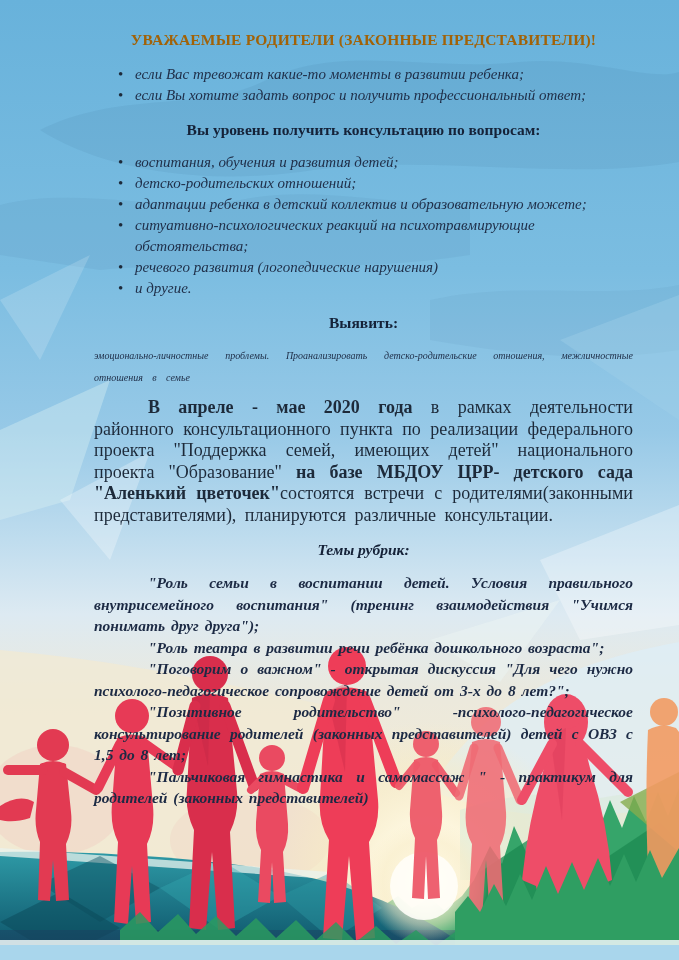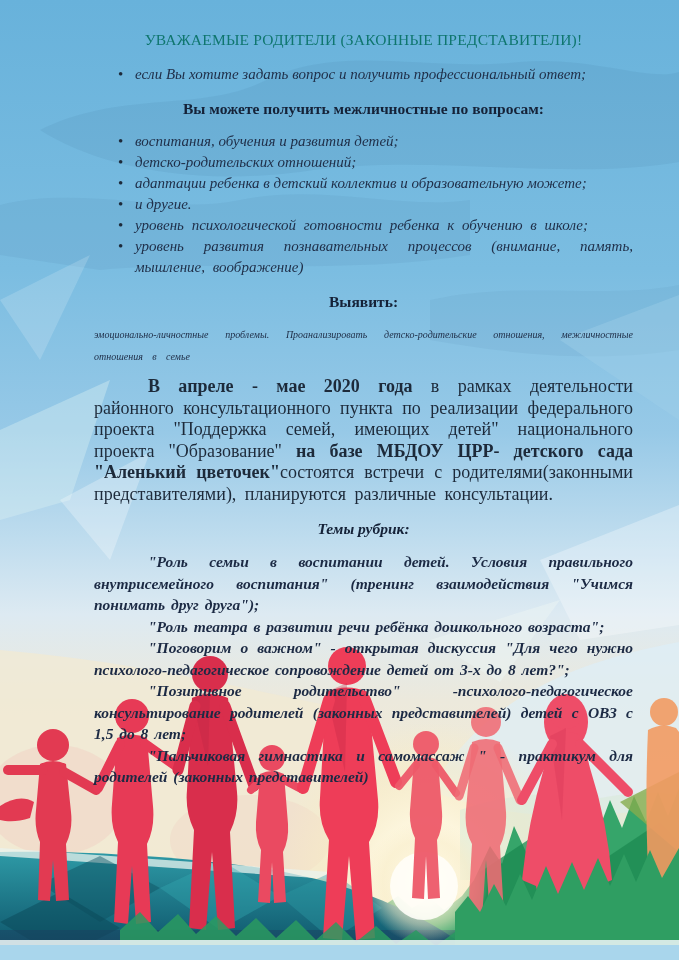--- a/index.html
+++ b/index.html
@@ -2,22 +2,22 @@
 <html><head>
 <meta charset="utf-8">
 <style>
   html,body{margin:0;padding:0;}
   body{width:679px;height:960px;overflow:hidden;background:#ffffff;}
   .poster{position:relative;width:679px;height:960px;font-family:"Liberation Serif",serif;color:#1d2a3a;}
   .bg{position:absolute;inset:0;z-index:0;}
   .bg svg{display:block;}
   .content{position:absolute;top:0;left:0;width:679px;height:960px;box-sizing:border-box;
            padding:30px 46px 0 94px;z-index:5;}
-  h1.title{font-size:15.5px;line-height:20px;font-weight:normal;text-align:center;
-           margin:0 0 14px 0;color:#0f766e;letter-spacing:.2px;}
+  h1.title{font-size:15.5px;line-height:20px;font-weight:bold;text-align:center;
+           margin:0 0 14px 0;color:#a16207;letter-spacing:.2px;}
   h2.section{font-size:15.5px;line-height:20px;font-weight:bold;text-align:center;
              margin:14px 0 12px 0;color:#152238;}
   h2.italic-head{font-style:italic;}
   ul.script-list{list-style:none;margin:0;padding:0 0 0 24px;}
   ul.script-list li{position:relative;font-style:italic;font-size:15px;line-height:21px;
                     padding-left:17px;color:#20304a;}
   ul.script-list li::before{content:"\2022";position:absolute;left:0;top:0;font-style:normal;
                     font-size:15px;color:#1d2a3a;}
   ul.justify li{text-align:justify;word-spacing:4px;}
   p.script-par{font-style:italic;font-size:10px;line-height:22px;margin:0;text-align:justify;
@@ -152,37 +152,36 @@
       <rect x="0" y="940" width="679" height="5" fill="#e5f1f2" opacity="0.9"></rect>
       <rect x="0" y="945" width="679" height="15" fill="#a9d6ec"></rect>
     </svg>
   </div>
 
   <div class="content">
 
     <h1 class="title">УВАЖАЕМЫЕ РОДИТЕЛИ (ЗАКОННЫЕ ПРЕДСТАВИТЕЛИ)!</h1>
 
     <ul class="script-list">
+      <li>если Вас тревожат какие-то моменты в развитии ребенка;</li>
       <li>если Вы хотите задать вопрос и получить профессиональный ответ;</li>
     </ul>
 
-    <h2 class="section">Вы можете получить межличностные по вопросам:</h2>
+    <h2 class="section">Вы уровень получить консультацию по вопросам:</h2>
 
     <ul class="script-list">
       <li>воспитания, обучения и развития детей;</li>
       <li>детско-родительских отношений;</li>
       <li>адаптации ребенка в детский коллектив и образовательную можете;</li>
+      <li>ситуативно-психологических реакций на психотравмирующие обстоятельства;</li>
+      <li>речевого развития (логопедические нарушения)</li>
       <li>и другие.</li>
     </ul>
 
 
-    <ul class="script-list justify">
-      <li>уровень психологической готовности ребенка к обучению в школе;</li>
-      <li>уровень развития познавательных процессов (внимание, память, мышление, воображение)</li>
-    </ul>
 
     <h2 class="section">Выявить:</h2>
 
     <p class="script-par">эмоционально-личностные проблемы. Проанализировать детско-родительские отношения, межличностные отношения в семье</p>
 
     <p class="announce"><b>В апреле - мае 2020 года</b><span> в рамках деятельности районного консультационного пункта по реализации федерального проекта "Поддержка семей, имеющих детей" национального проекта "Образование" </span><b>на базе МБДОУ ЦРР- детского сада "Аленький цветочек"</b><span>состоятся встречи с родителями(законными представителями), планируются различные консультации.</span></p>
 
     <h2 class="section italic-head">Темы рубрик:</h2>
 
     <p class="topic">"Роль семьи в воспитании детей. Условия правильного внутрисемейного воспитания" (тренинг взаимодействия "Учимся понимать друг друга");</p>

